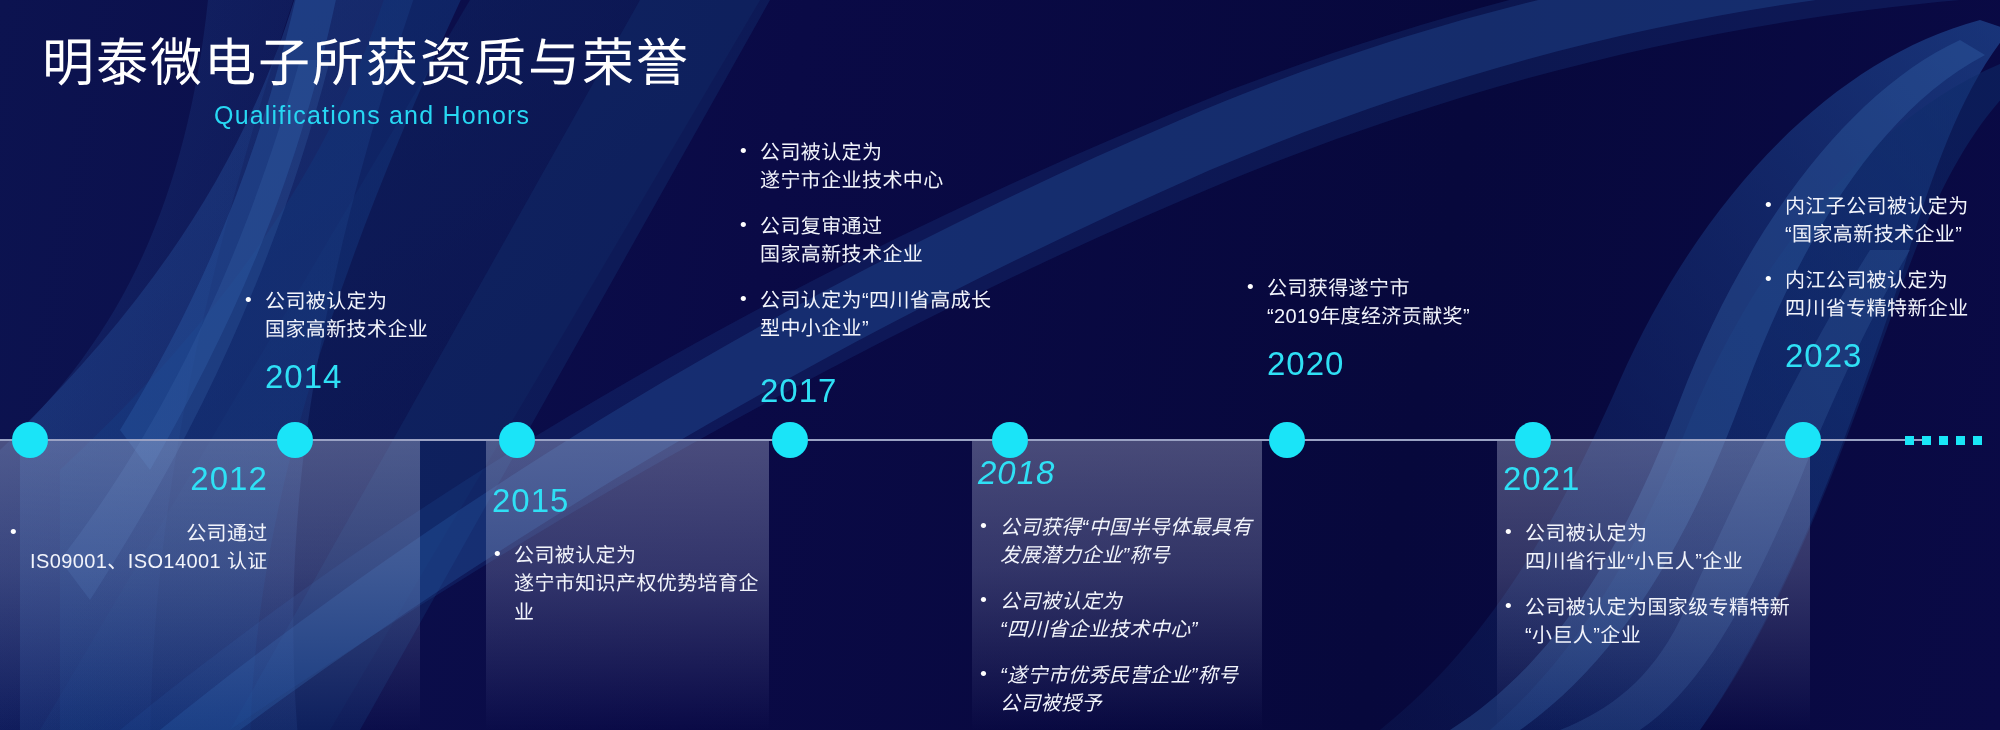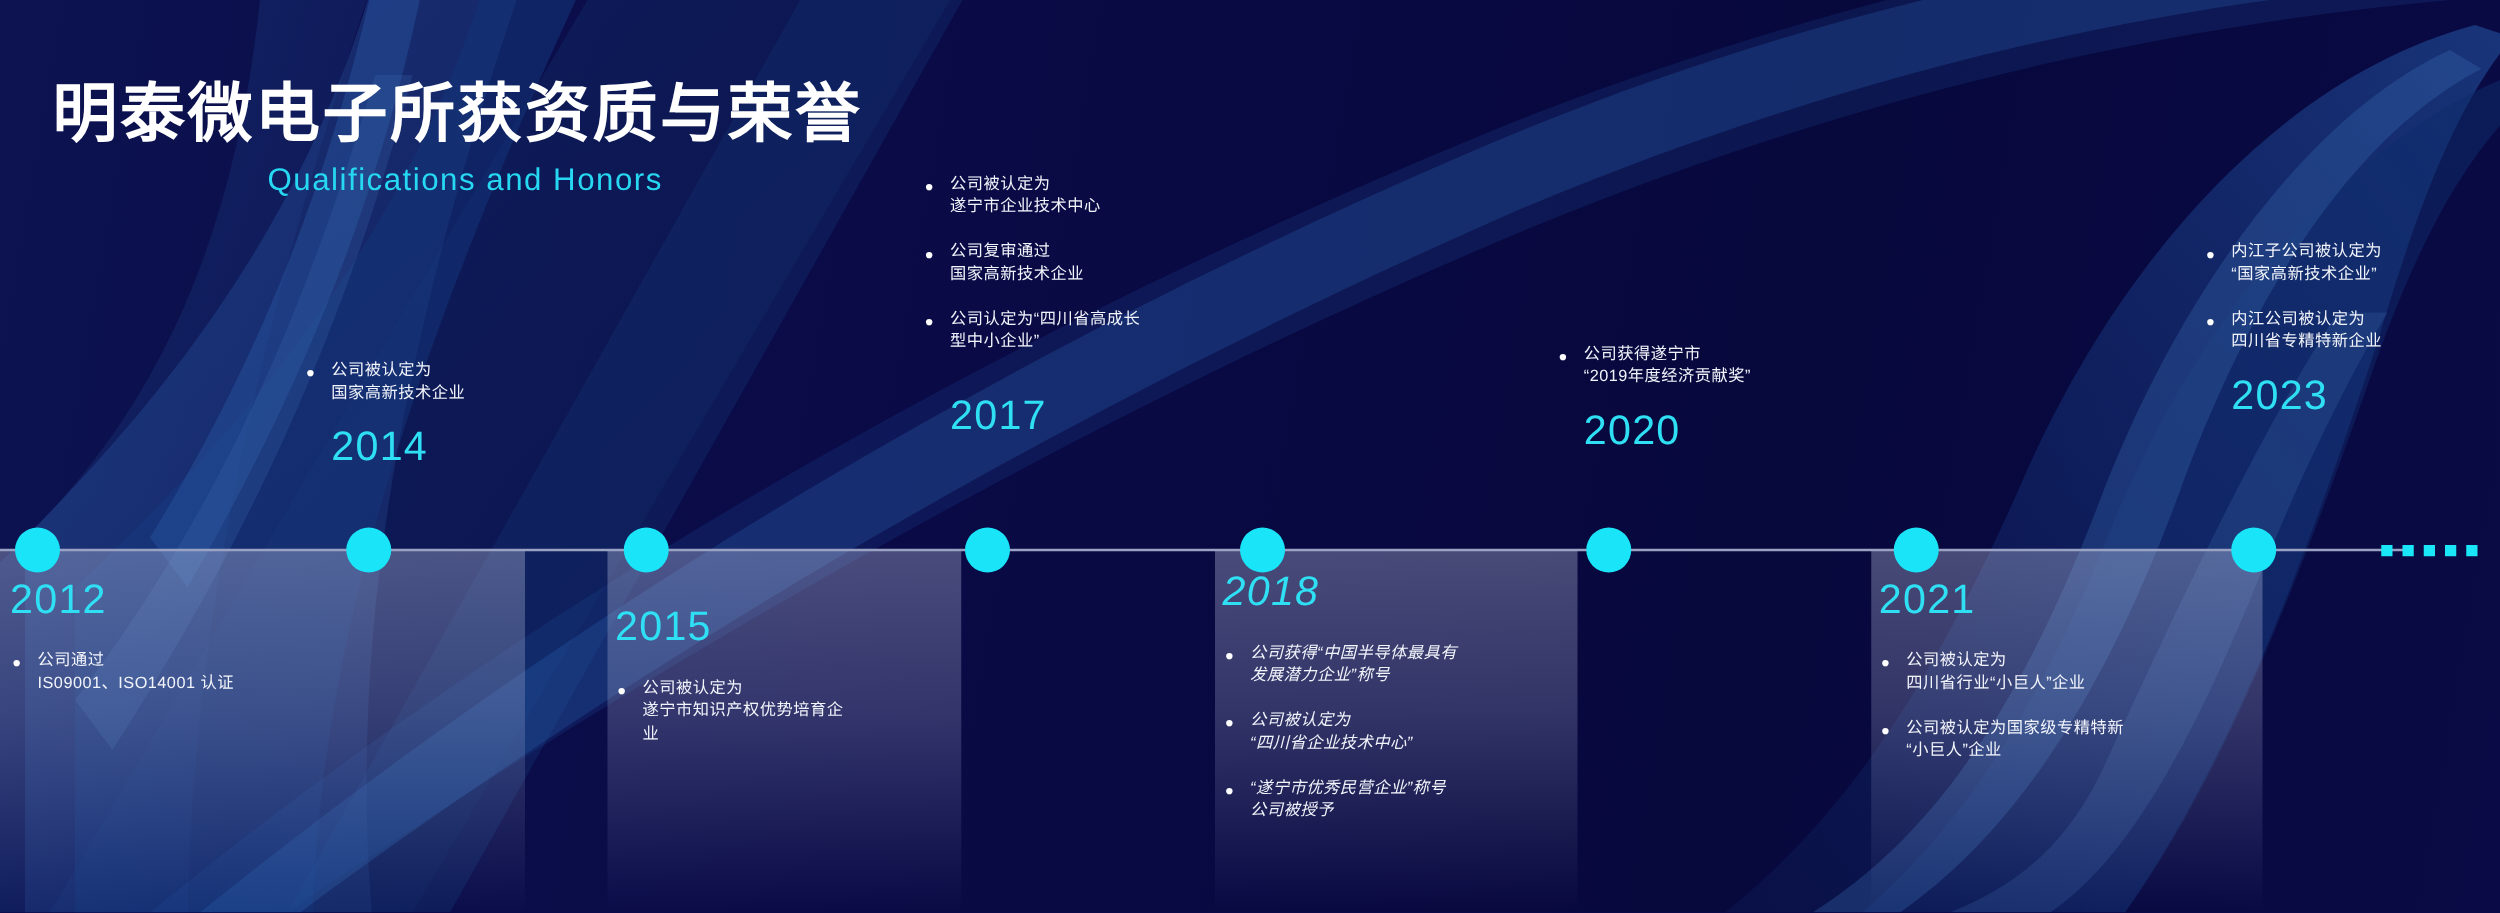--- a/index.html
+++ b/index.html
@@ -13,22 +13,22 @@
     position:relative; width:2000px; height:730px;
     background:linear-gradient(100deg,#0c1350 0%,#0a0a46 38%,#07083c 70%,#0a0a46 100%);
     overflow:hidden;
   }
   
   .deco { position:absolute; top:0; left:0; width:2000px; height:730px;
           pointer-events:none; }
   
   #header { position:absolute; left:42px; top:34px; z-index:20; }
   #title {
-    font-size:52px; font-weight:700; color:#ffffff;
-    letter-spacing:2px; line-height:1.12; white-space:nowrap;margin-top:29px;
+    font-size:52px; font-weight:400; color:#ffffff;
+    letter-spacing:2px; line-height:1.12; white-space:nowrap;
   }
   #subtitle {
     font-size:25px; color:#27d8f3; letter-spacing:1.2px;
     margin-top:9px; margin-left:172px; white-space:nowrap;
   }
   
   #axis {
     position:absolute; left:0; top:439px; width:1925px; height:2px;
     background:#9aa2c4; z-index:14;
   }
@@ -50,21 +50,21 @@
   }
   
   .entry { position:absolute; z-index:18; }
   .year {
     font-size:33px; color:#2fe0f5; letter-spacing:1px; line-height:1;
     white-space:nowrap;
   }
   .bullets { list-style:none; }
   .bullets li {
     position:relative; padding-left:22px;
-    font-size:13px; color:#f2f4fb; line-height:1.42;
+    font-size:20px; color:#f2f4fb; line-height:1.42;
     letter-spacing:0.4px; margin-bottom:17px;
   }
   .bullets li:last-child { margin-bottom:0; }
   .bullets li::before {
     content:"•"; position:absolute; left:2px; top:-1px;
     font-size:19px; color:#ffffff; line-height:1.45;
   }
   .bullets li .ln { display:block; white-space:nowrap; }
   
   .entry.above .year { margin-top:16px; }
@@ -158,21 +158,21 @@
       <div class="node" style="left: 30px; background: rgb(26, 228, 248);"></div>
       <div class="node" style="left: 295px; background: rgb(26, 228, 248);"></div>
       <div class="node" style="left: 517px; background: rgb(26, 228, 248);"></div>
       <div class="node" style="left: 790px; background: rgb(26, 228, 248);"></div>
       <div class="node" style="left: 1010px; background: rgb(26, 228, 248);"></div>
       <div class="node" style="left: 1287px; background: rgb(26, 228, 248);"></div>
       <div class="node" style="left: 1533px; background: rgb(26, 228, 248);"></div>
       <div class="node" style="left: 1803px; background: rgb(26, 228, 248);"></div>
     </div>
   <div id="entries">
-      <div class="entry below" style="left: 8px; top: 462px;">
+      <div class="entry below" style="left: 8px; top: 462px; text-align: right;">
         <div class="year" style="color: rgb(47, 224, 245);">2012</div>
         <ul class="bullets">
           <li>
             <span class="ln">公司通过</span>
             <span class="ln"> IS09001、ISO14001 认证</span>
           </li>
         </ul>
       </div>
       <div class="entry above" style="left: 243px; top: 287px;">
         <ul class="bullets">

